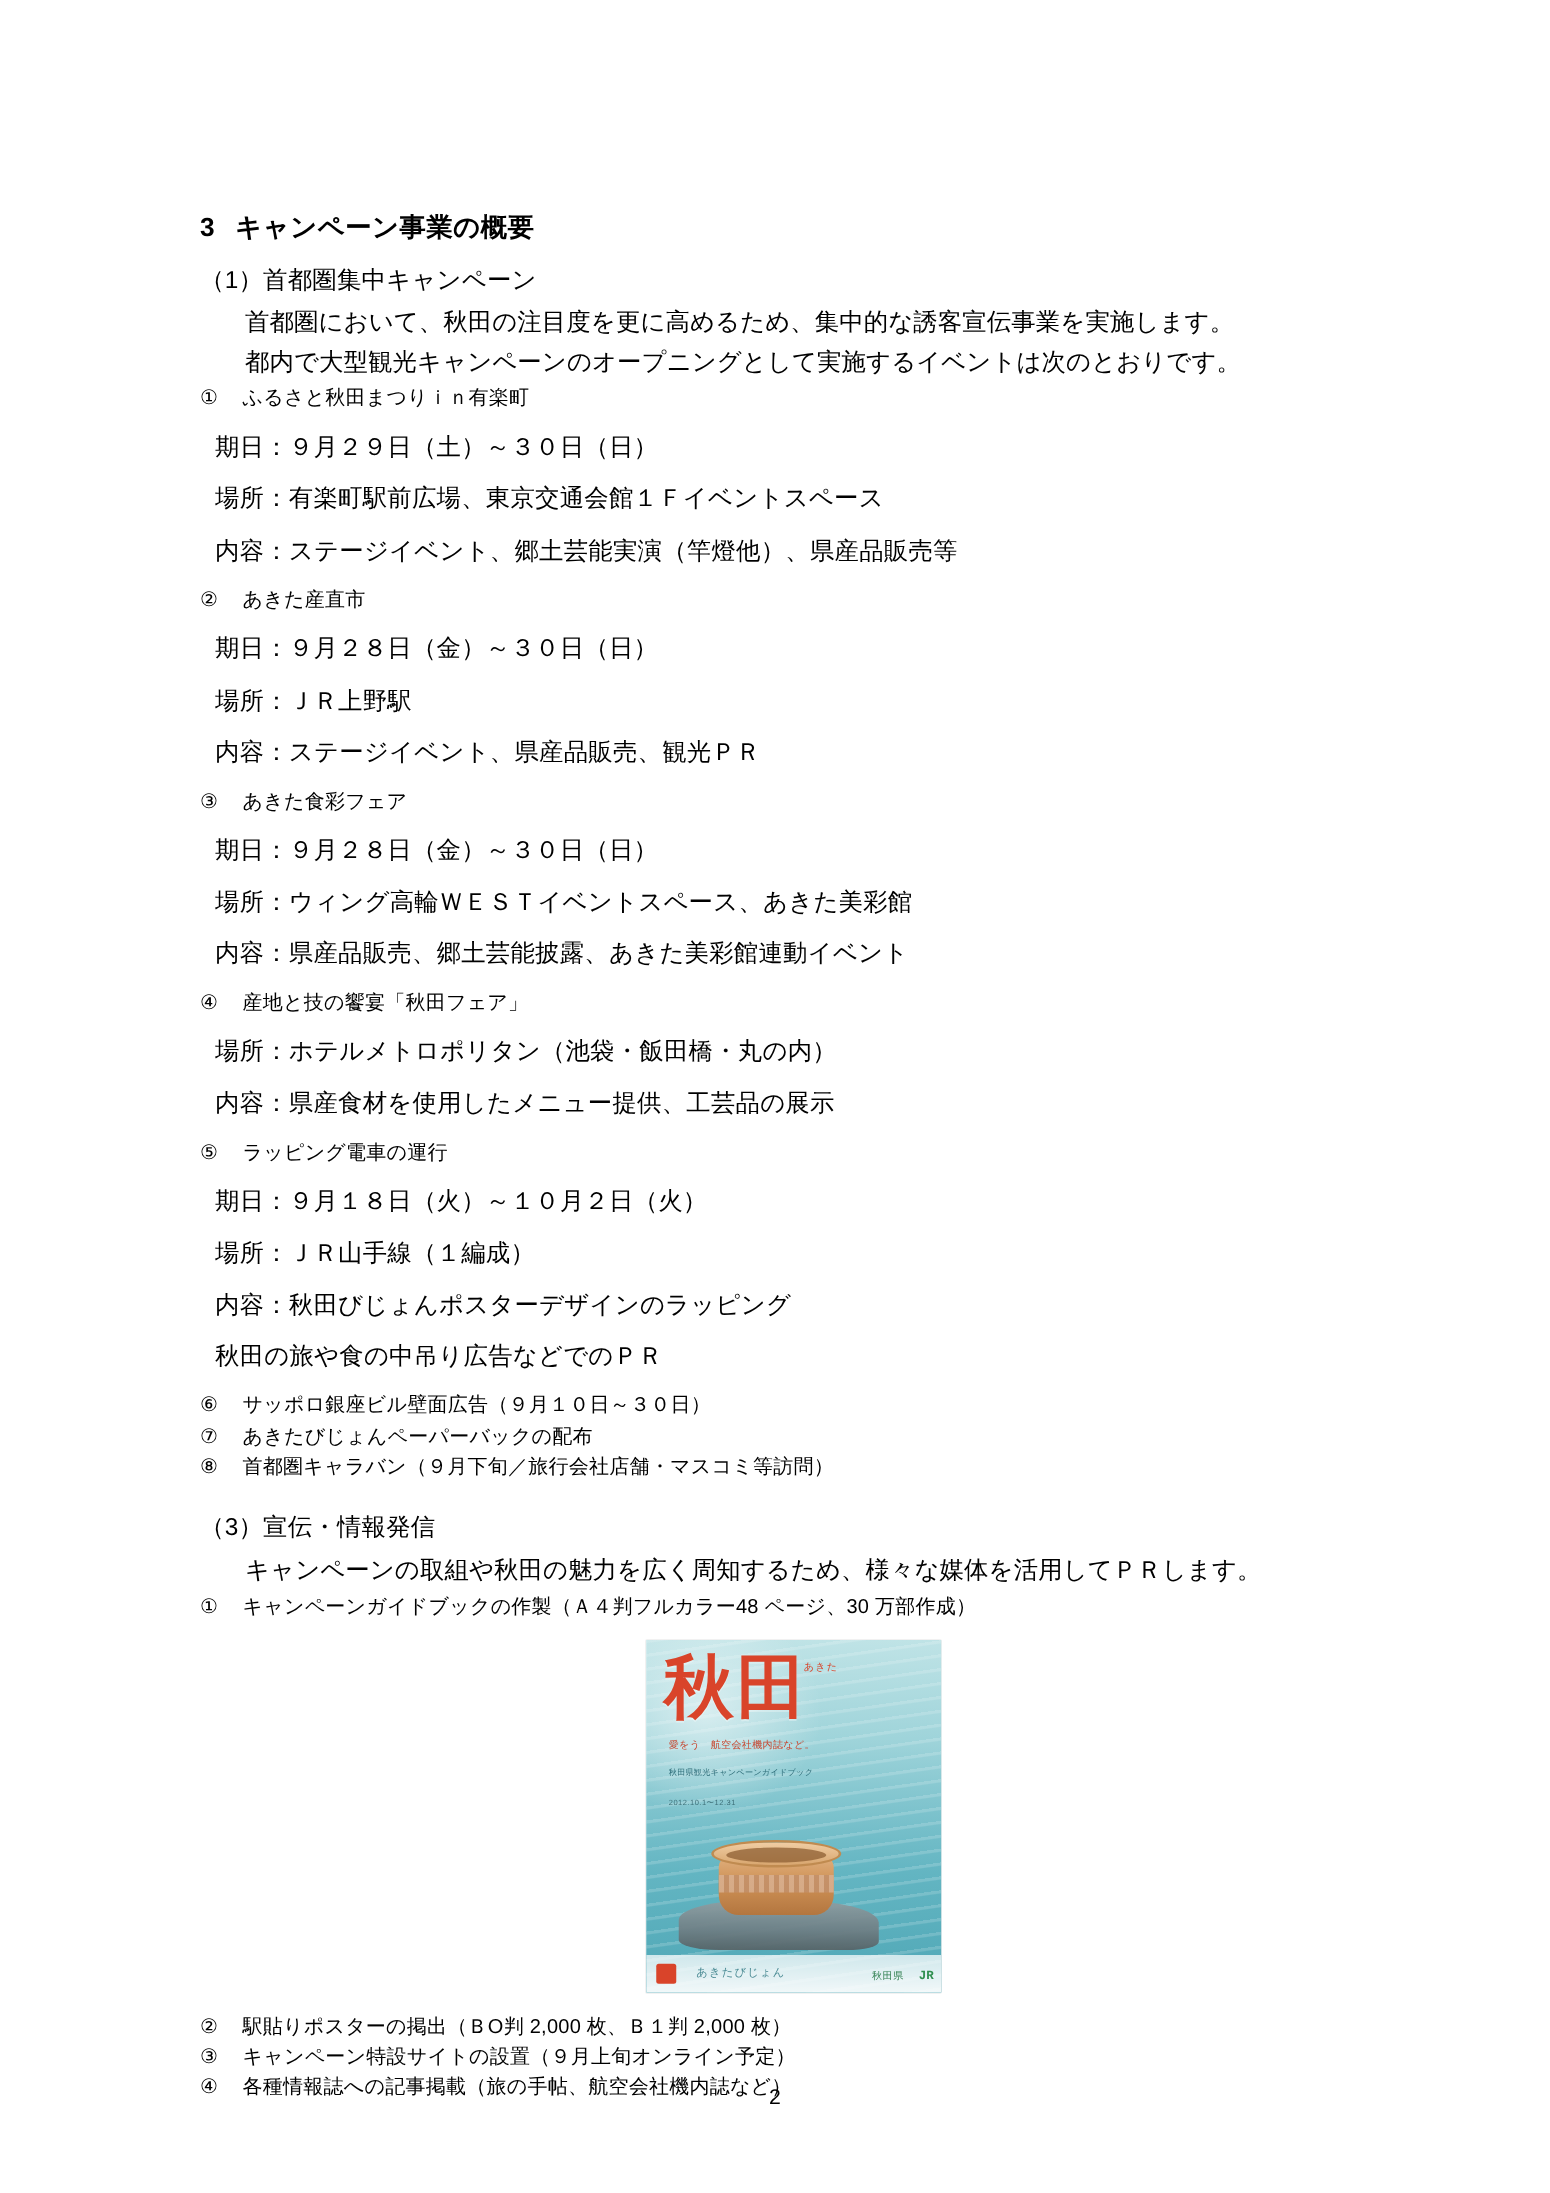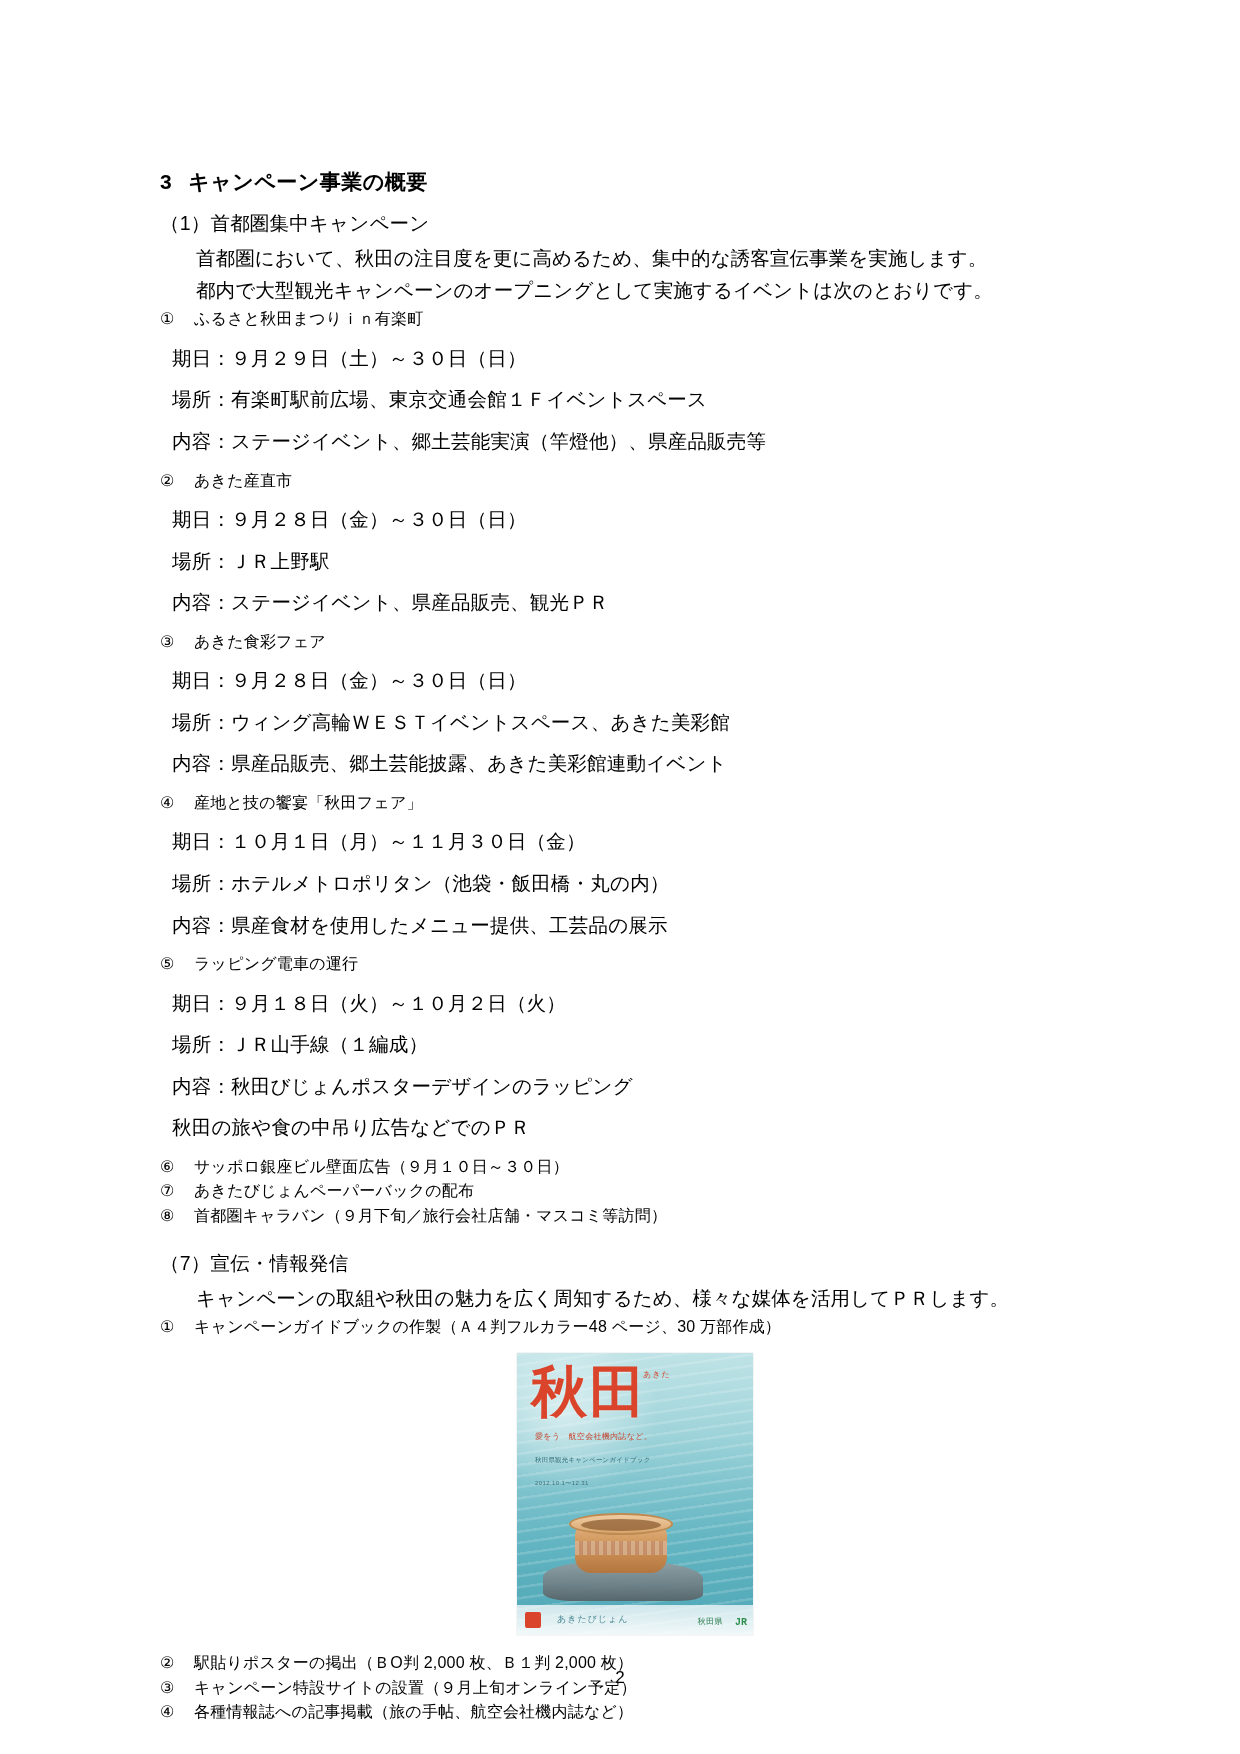--- a/index.html
+++ b/index.html
@@ -35,21 +35,21 @@
   }
   .para {
     font-size: 19.5px;
     line-height: 1.55;
     margin: 0 0 2px 0;
     letter-spacing: 0.1px;
   }
   .indent1 { margin-left: 36px; }
   .indent2 { margin-left: 62px; }
   .indent3 { margin-left: 112px; }
-  .indent4 { margin-left: 162px; }
+  .indent4 { margin-left: 162px; font-family: Liberation Mono, monospace; }
   .item-line {
     font-size: 16px;
     line-height: 1.52;
     letter-spacing: 0.2px;
     margin: 0;
     white-space: nowrap;
   }
   .item-line .marker {
     display: inline-block;
     width: 34px;
@@ -263,21 +263,20 @@
   <div class="item-line indent2">
     <span class="marker">③</span><span>あきた食彩フェア</span>
   </div>
   <div class="detail-line indent3">期日：９月２８日（金）～３０日（日）</div>
   <div class="detail-line indent3">場所：ウィング高輪ＷＥＳＴイベントスペース、あきた美彩館</div>
   <div class="detail-line indent3">内容：県産品販売、郷土芸能披露、あきた美彩館連動イベント</div>
 
   <div class="item-line indent2">
     <span class="marker">④</span><span>産地と技の饗宴「秋田フェア」</span>
   </div>
-  <div class="detail-line indent3">期日：１０月１日（月）～１１月３０日（金）</div>
   <div class="detail-line indent3">場所：ホテルメトロポリタン（池袋・飯田橋・丸の内）</div>
   <div class="detail-line indent3">内容：県産食材を使用したメニュー提供、工芸品の展示</div>
 
   <div class="item-line indent2">
     <span class="marker">⑤</span><span>ラッピング電車の運行</span>
   </div>
   <div class="detail-line indent3">期日：９月１８日（火）～１０月２日（火）</div>
   <div class="detail-line indent3">場所：ＪＲ山手線（１編成）</div>
   <div class="detail-line indent3">内容：秋田びじょんポスターデザインのラッピング</div>
   <div class="detail-line indent4">秋田の旅や食の中吊り広告などでのＰＲ</div>
@@ -287,21 +286,21 @@
   </div>
   <div class="item-line indent2">
     <span class="marker">⑦</span><span>あきたびじょんペーパーバックの配布</span>
   </div>
   <div class="item-line indent2">
     <span class="marker">⑧</span><span>首都圏キャラバン（９月下旬／旅行会社店舗・マスコミ等訪問）</span>
   </div>
 
   <div class="gap"></div>
 
-  <div class="sec-title">（7）宣伝・情報発信</div>
+  <div class="sec-title">（3）宣伝・情報発信</div>
   <div class="para indent1">キャンペーンの取組や秋田の魅力を広く周知するため、様々な媒体を活用してＰＲします。</div>
   <div class="item-line indent2">
     <span class="marker">①</span><span>キャンペーンガイドブックの作製（Ａ４判フルカラー48 ページ、30 万部作成）</span>
   </div>
 
   <div class="brochure-wrap">
     <div class="brochure">
       <div class="water-lines"></div>
       <div class="glow"></div>
       <div class="rock"></div>

